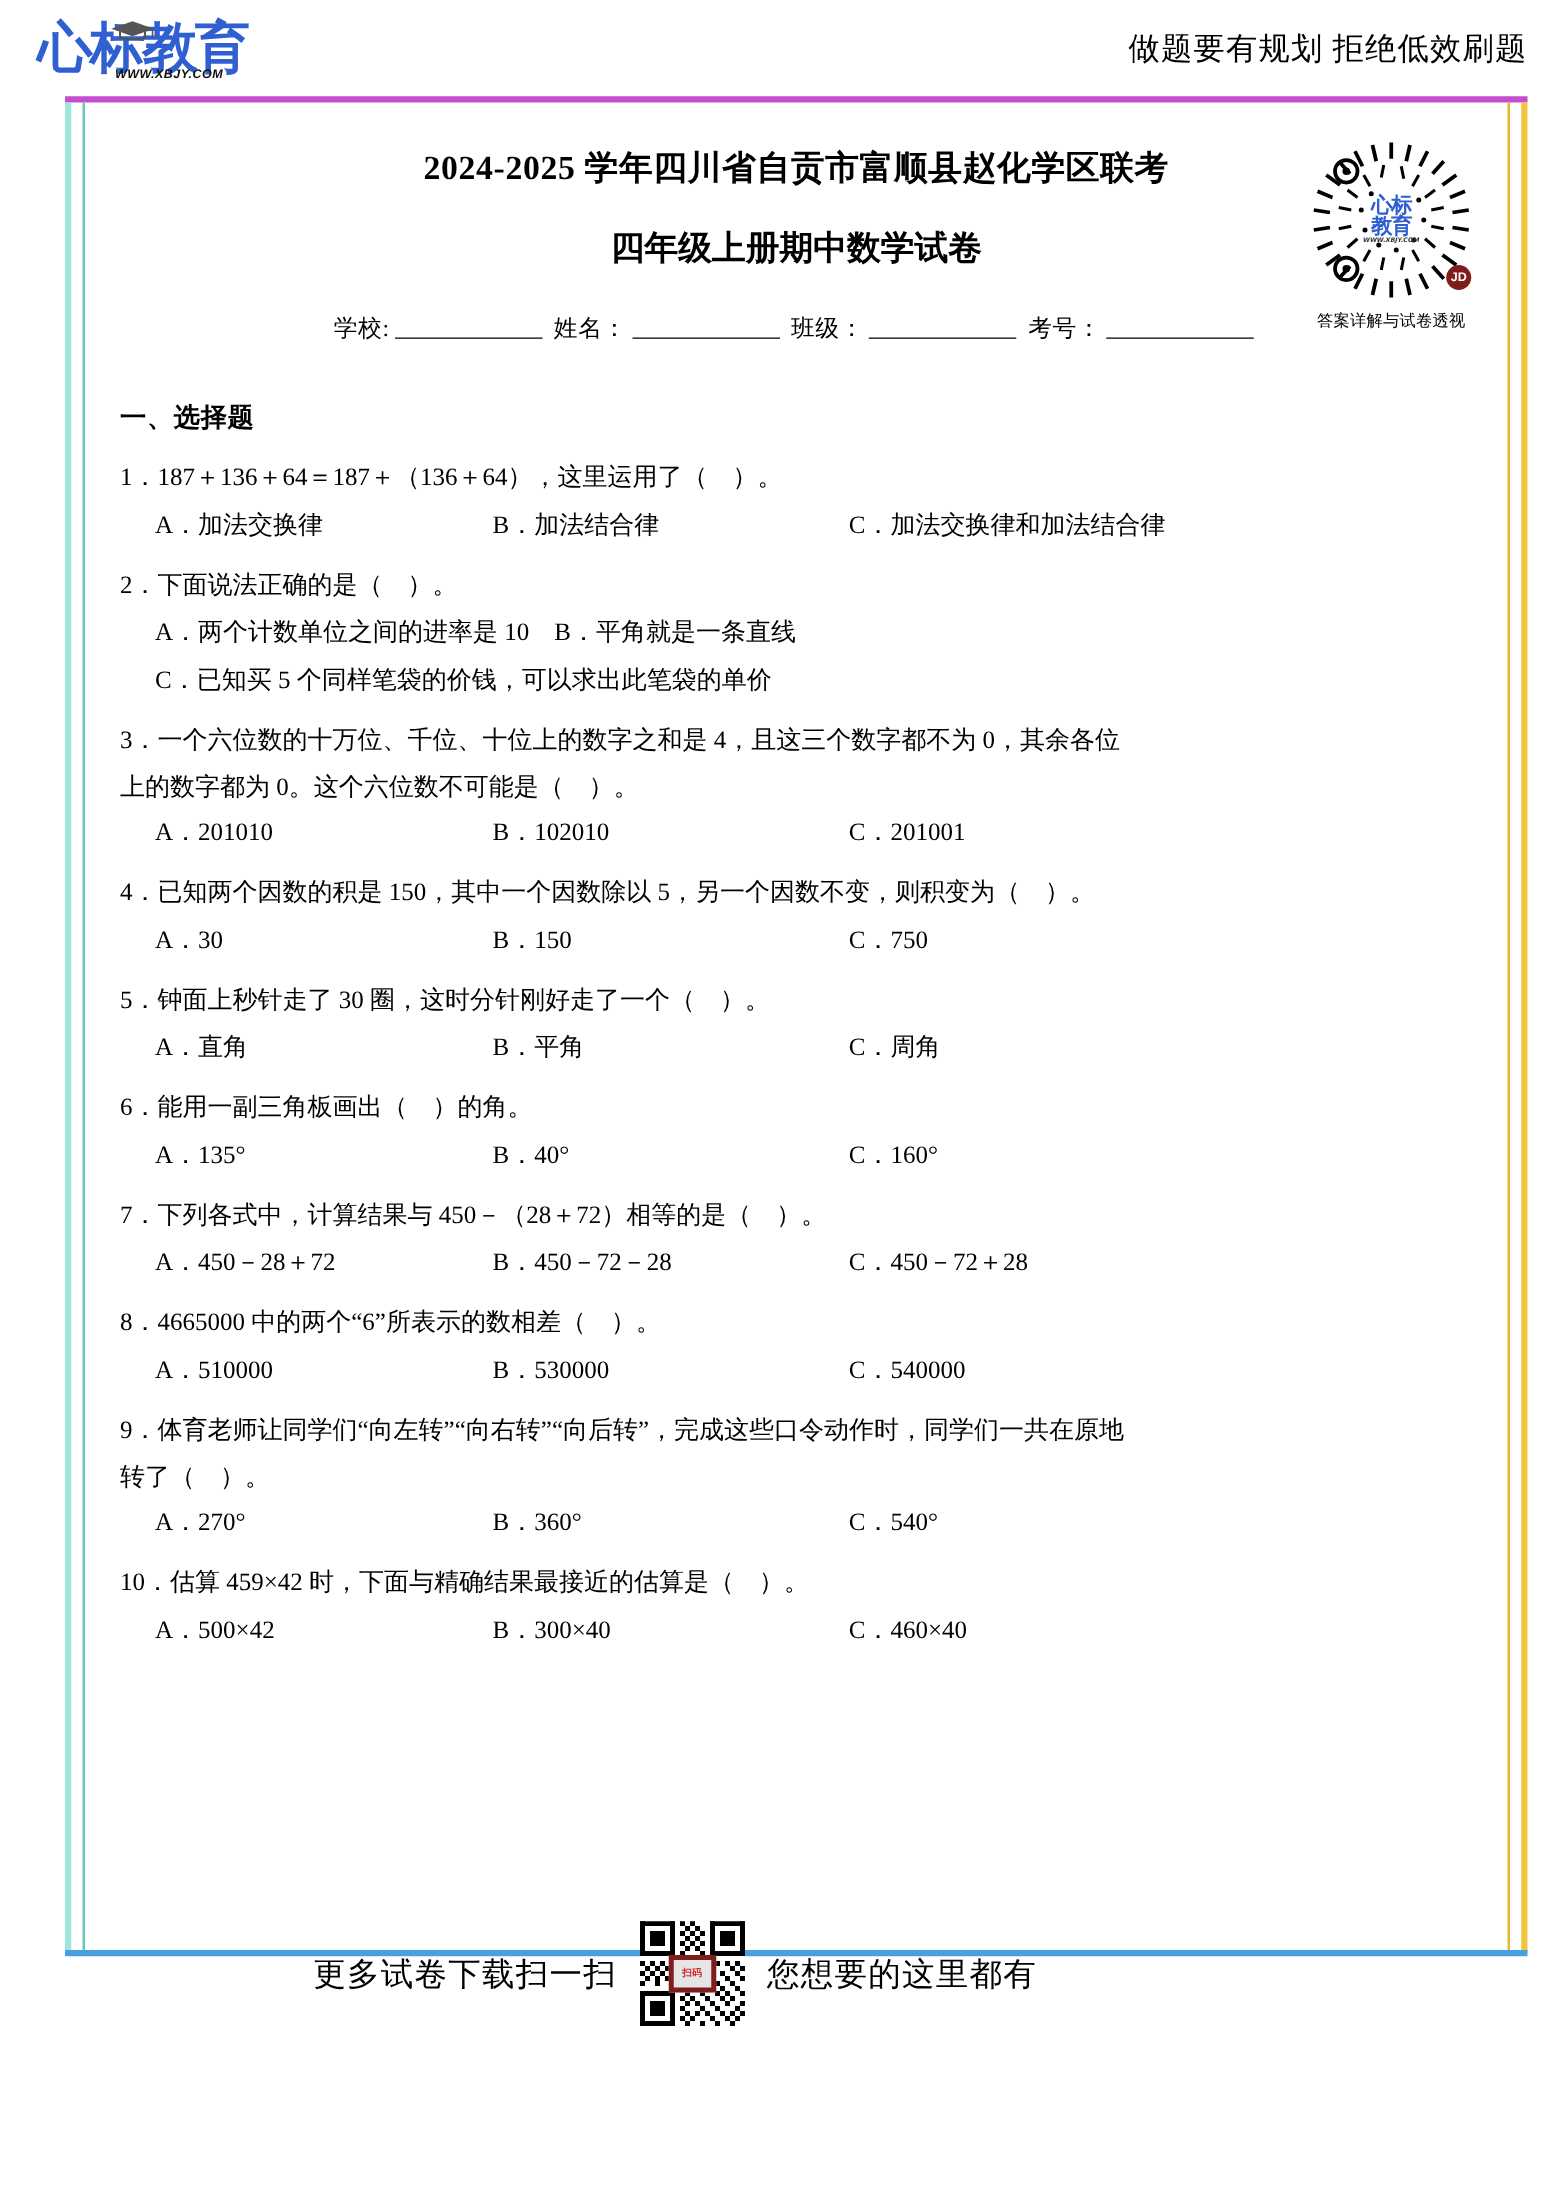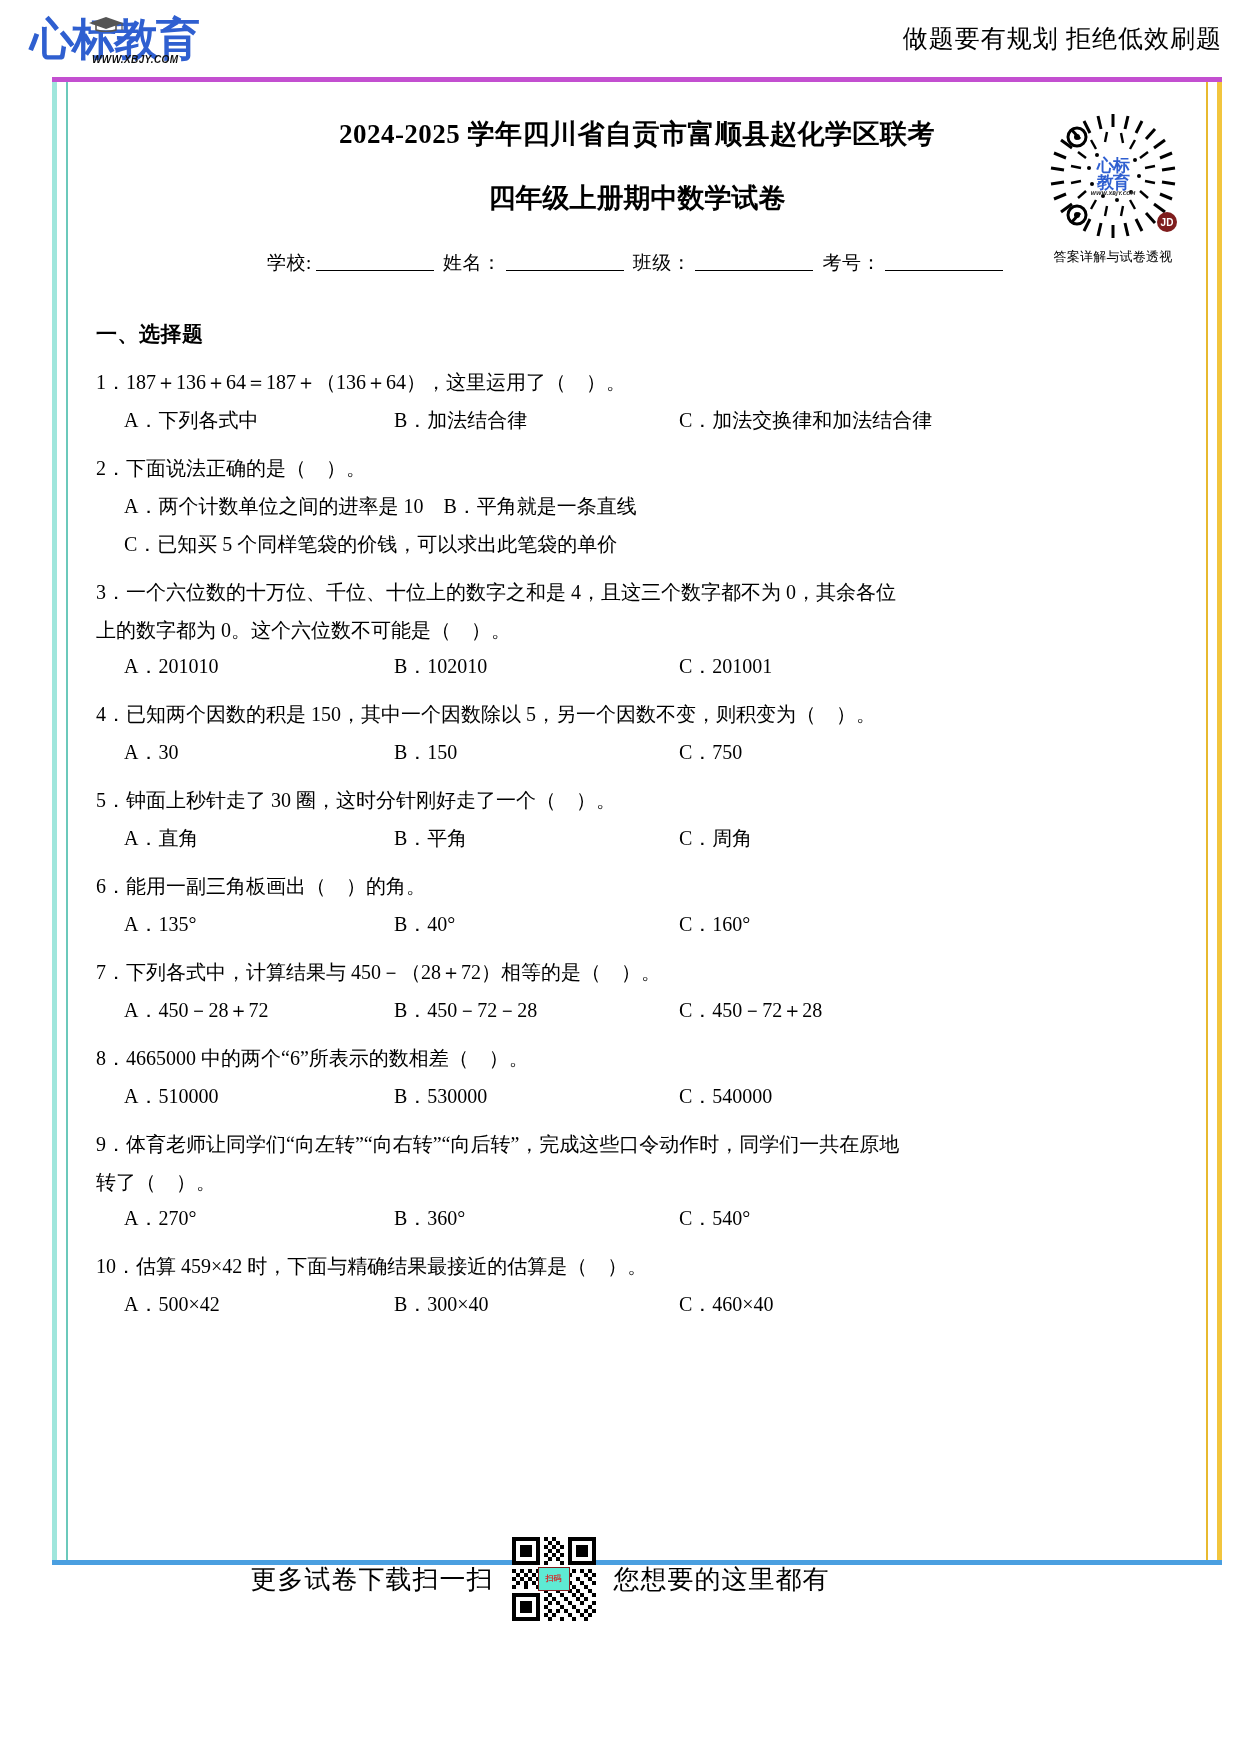--- a/index.html
+++ b/index.html
@@ -188,26 +188,26 @@
   #footer .f-text{
     font-size:26px;
     letter-spacing:1px;
     white-space:nowrap;
   }
   #footer-qr{
     width:84px;height:84px;position:relative;
   }
   #footer-qr .fq-center{
     position:absolute;left:50%;top:50%;transform:translate(-50%,-50%);
-    width:30px;height:22px;background:#5eead4;
+    width:30px;height:22px;background:#e5e5e5;
     display:flex;align-items:center;justify-content:center;
     font-family:"DejaVu Sans",sans-serif;
     font-size:8px;font-weight:bold;color:#d03030;
     line-height:1;
-    border:1px solid #7f1d1d;
+    border:4px solid #7f1d1d;
     text-align:center;
   }
 </style>
 </head>
 <body>
 
 <div id="top-header">
 
   <div id="brand-logo">
     <svg class="cap" viewBox="0 0 36 16">
@@ -317,21 +317,21 @@
 
   <div id="content">
 
     <div class="section-head">一、选择题</div>
 
     <div class="q-block">
       <div class="q-stem">
         <span class="qnum">1．</span><span>187＋136＋64＝187＋（136＋64），这里运用了（　）。</span>
       </div>
       <div class="opt-row">
-        <span class="opt c1">A．下列各式中</span>
+        <span class="opt c1">A．加法交换律</span>
         <span class="opt c2">B．加法结合律</span>
         <span class="opt c3">C．加法交换律和加法结合律</span>
       </div>
     </div>
 
     <div class="q-block">
       <div class="q-stem">
         <span class="qnum">2．</span><span>下面说法正确的是（　）。</span>
       </div>
       <div class="opt-row flow">

